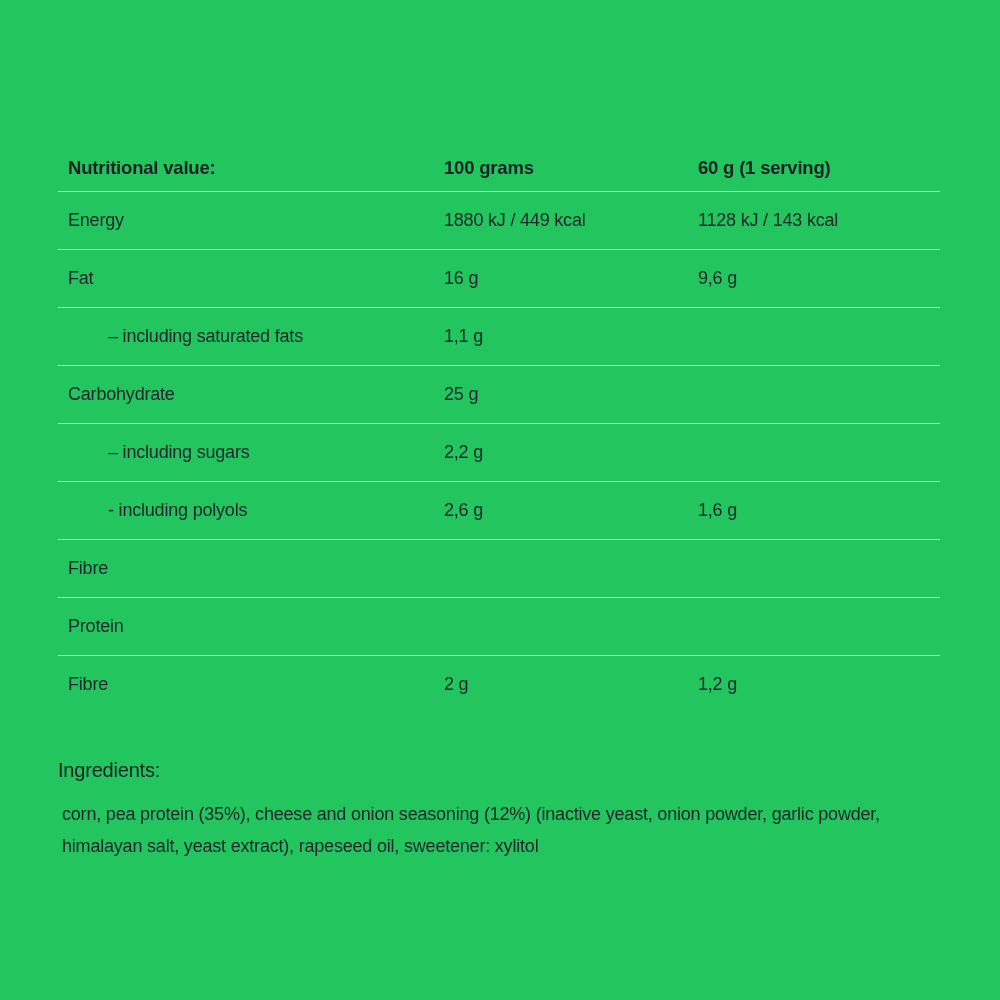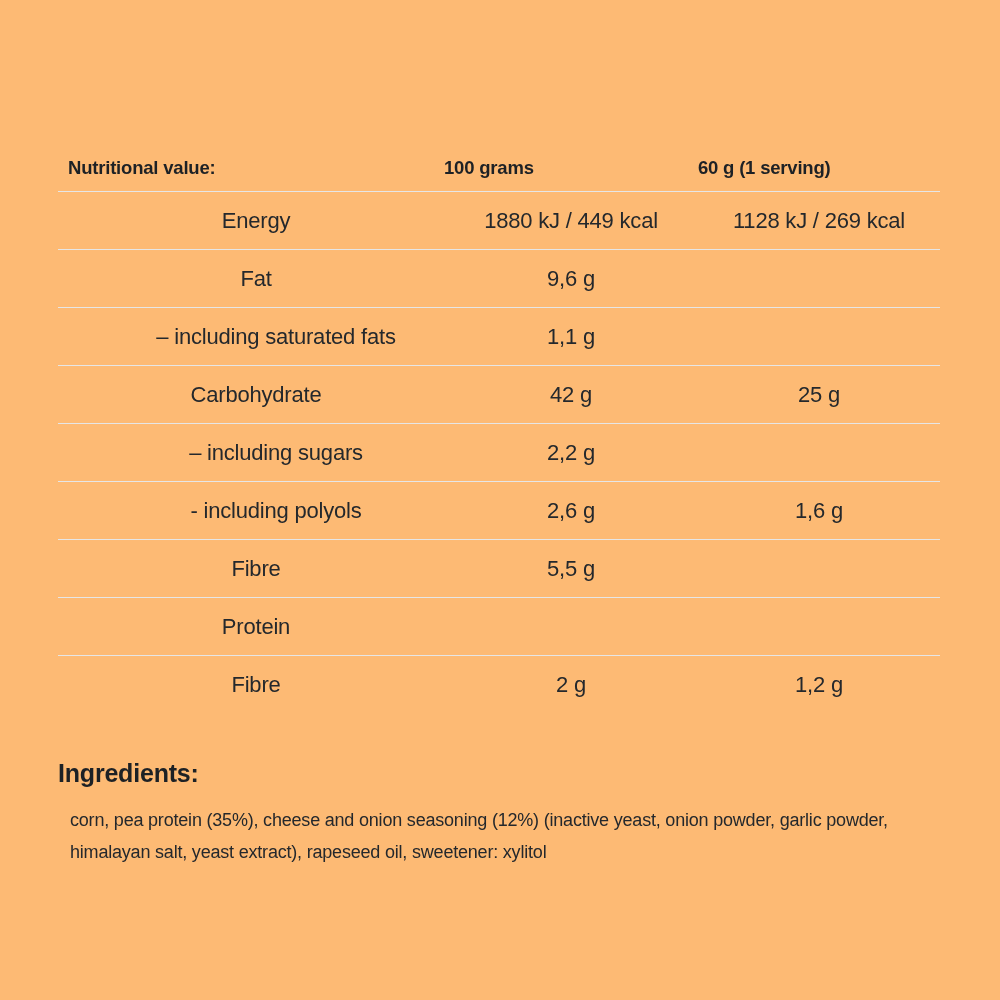--- a/index.html
+++ b/index.html
@@ -6,21 +6,21 @@
     margin: 0;
     padding: 0;
     background: #ffffff;
     font-family: "Liberation Sans", sans-serif;
     color: #24282c;
   }
   .page {
     position: relative;
     width: 1000px;
     height: 1000px;
-    background: #fdba74;
+    background: #22c55e;
     overflow: hidden;
   }
   .content {
     position: absolute;
     left: 58px;
     top: 144px;
     width: 882px;
   }
   
   .nutri-table {
@@ -34,50 +34,49 @@
   }
   .header-row {
     height: 47px;
     font-weight: bold;
     font-size: 18.5px;
     color: #1d2125;
     letter-spacing: -0.2px;
   }
   .data-row {
     height: 57px;
-    font-size: 22px;
+    font-size: 18px;
     letter-spacing: -0.2px;
-    text-align: center;
   }
   .data-row:last-child {
     border-bottom: none;
   }
   .cell {
     padding: 0;
     white-space: nowrap;
   }
   .cell.label {
     padding-left: 10px;
   }
   .cell.label.indent {
     padding-left: 50px;
   }
   
   .ingredients {
     margin-top: 46px;
   }
   .ingredients h2 {
     margin: 0 0 16px 0;
-    font-size: 25px;
-    font-weight: bold;
+    font-size: 20px;
+    font-weight: normal;
     color: #1d2125;
     letter-spacing: -0.2px;
   }
   .ingredients p {
-    margin: 12px;
+    margin: 4px;
     font-size: 18px;
     line-height: 32px;
     letter-spacing: -0.2px;
     max-width: 885px;
     white-space: normal;
   }
 </style>
 </head>
 <body>
 
@@ -87,53 +86,52 @@
     <section class="nutri-table">
       <div class="row header-row">
         <div class="cell label">Nutritional value:</div>
         <div class="cell">100 grams</div>
         <div class="cell">60 g (1 serving)</div>
       </div>
       <div id="rows">
   <div class="row data-row">
     <div class="cell label">Energy</div>
     <div class="cell">1880 kJ / 449 kcal</div>
-    <div class="cell">1128 kJ / 269 kcal</div>
+    <div class="cell">1128 kJ / 143 kcal</div>
   </div>
 
   <div class="row data-row">
     <div class="cell label">Fat</div>
+    <div class="cell">16 g</div>
     <div class="cell">9,6 g</div>
   </div>
 
   <div class="row data-row">
     <div class="cell label indent">– including saturated fats</div>
     <div class="cell">1,1 g</div>
   </div>
 
   <div class="row data-row">
     <div class="cell label">Carbohydrate</div>
-    <div class="cell">42 g</div>
     <div class="cell">25 g</div>
   </div>
 
   <div class="row data-row">
     <div class="cell label indent">– including sugars</div>
     <div class="cell">2,2 g</div>
   </div>
 
   <div class="row data-row">
     <div class="cell label indent">- including polyols</div>
     <div class="cell">2,6 g</div>
     <div class="cell">1,6 g</div>
   </div>
 
   <div class="row data-row">
     <div class="cell label">Fibre</div>
-    <div class="cell">5,5 g</div>
   </div>
 
   <div class="row data-row">
     <div class="cell label">Protein</div>
   </div>
 
   <div class="row data-row">
     <div class="cell label">Fibre</div>
     <div class="cell">2 g</div>
     <div class="cell">1,2 g</div>

